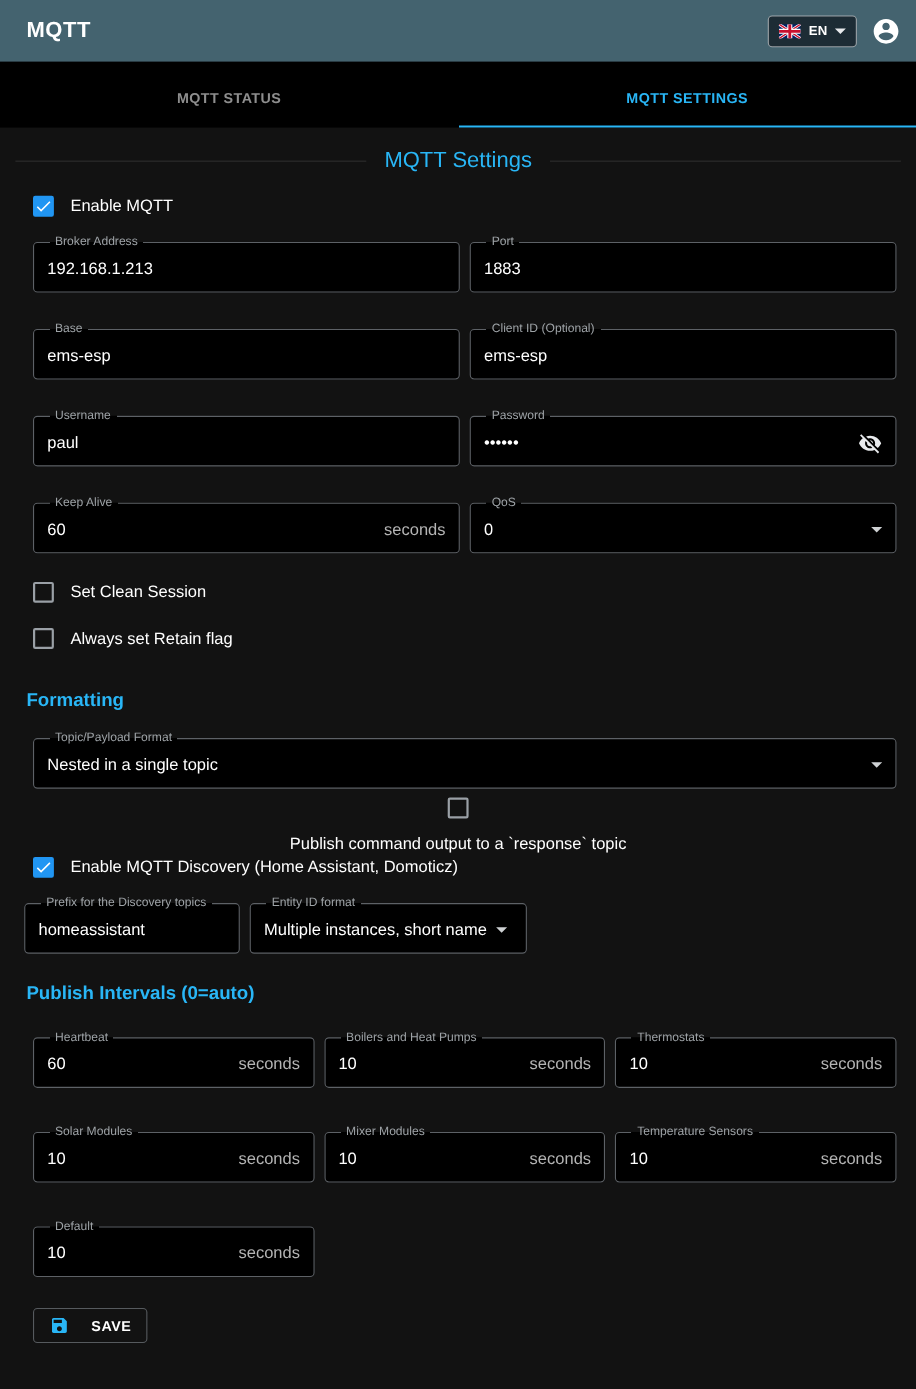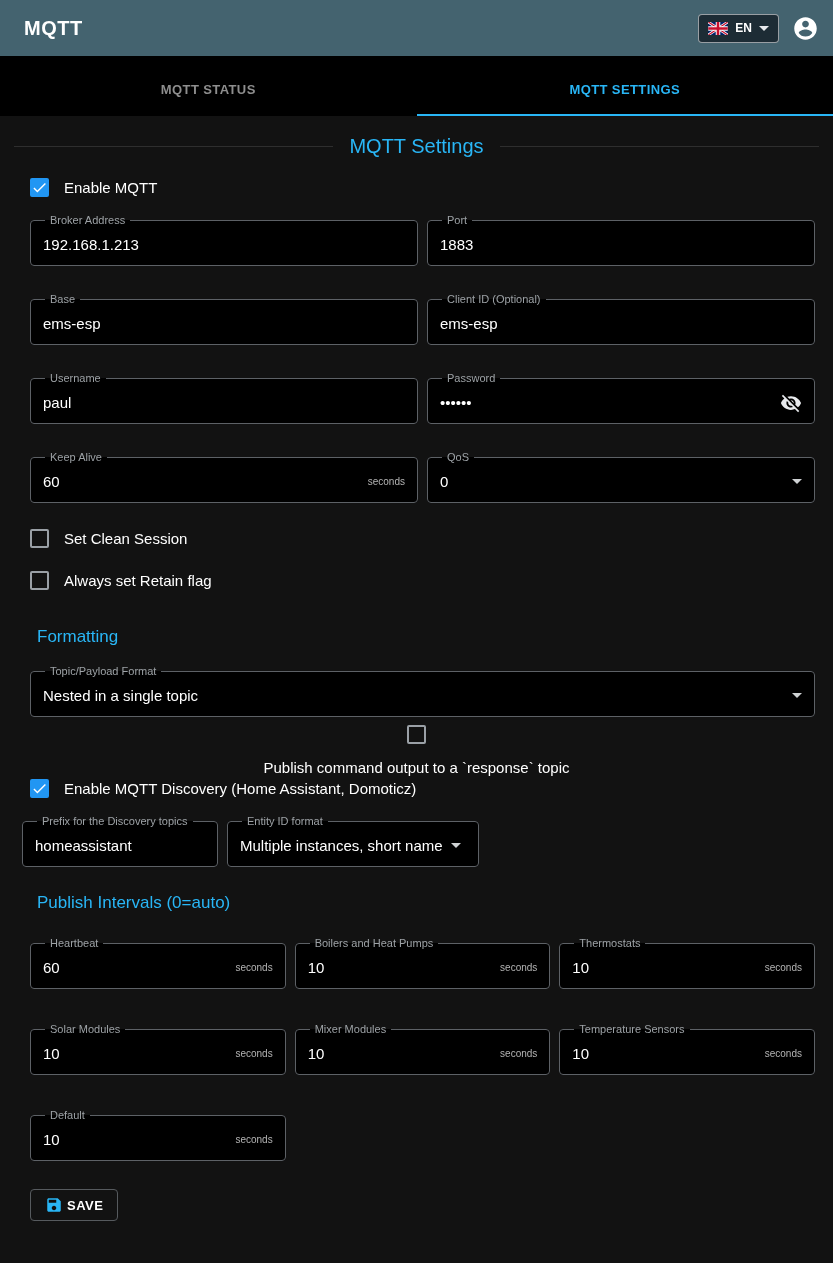--- a/index.html
+++ b/index.html
@@ -47,22 +47,22 @@
   .tab.active{color:var(--accent);box-shadow:inset 0 -2px 0 var(--accent);}
   
   .content{background:#121212;min-height:1153px;padding-bottom:10px;}
   .page-title-row{
     display:flex;align-items:center;gap:16px;
     padding:0 14px;margin:0;height:30px;padding-top:30px;margin-bottom:20px;
   }
   .page-title-row .line{flex:1;height:1px;background:#2e2e2e;}
   .page-title{color:var(--accent);font-size:20px;font-weight:normal;}
   .section-heading{
-    color:var(--accent);font-size:17px;font-weight:normal;
-    padding:0 37px;margin:26px 0 18px;
+    color:var(--accent);font-size:17px;font-weight:bold;
+    padding:0 24px;margin:26px 0 18px;
   }
   
   .check-row{
     display:flex;align-items:center;gap:15px;
     padding:0 30px;height:42px;cursor:pointer;
   }
   .checkbox{
     width:19px;height:19px;flex:0 0 19px;
     border:2px solid #9aa0a6;border-radius:2px;position:relative;
   }
@@ -76,21 +76,21 @@
     margin:0;padding:0 12px;height:52px;min-width:0;
     background:#000000;cursor:text;
   }
   fieldset.field.select{cursor:pointer;}
   .field-label{
     font-size:11px;line-height:12px;color:#9da2a6;
     padding:0 5px;margin-left:2px;white-space:nowrap;
   }
   .field-inner{display:flex;align-items:center;height:31px;margin-top:3px;}
   .field-value{font-size:15px;color:#fff;white-space:nowrap;overflow:hidden;}
-  .field-suffix{margin-left:auto;color:#b4b4b4;font-size:10px;padding-left:8px;}
+  .field-suffix{margin-left:auto;color:#b4b4b4;font-size:15px;padding-left:8px;}
   .field .caret{margin-left:auto;border-top-color:#cfd2d4;}
   .icon-btn{
     margin-left:auto;background:none;border:none;padding:0;cursor:pointer;
     display:flex;align-items:center;
   }
   .icon-btn svg{width:22px;height:22px;fill:#e8eaed;}
   
   .grid2{
     display:grid;grid-template-columns:1fr 1fr;
     column-gap:9px;row-gap:27px;
@@ -100,21 +100,21 @@
   .row-discovery{display:flex;gap:9px;padding:6px 0 0 22px;margin-bottom:8px;}
   .row-discovery .field.prefix{width:196px;}
   .row-discovery .field.entity{width:252px;}
   .grid3{
     display:grid;grid-template-columns:1fr 1fr 1fr;
     column-gap:9px;row-gap:34px;
     padding:6px 18px 0 30px;
   }
   
   .save-btn{
-    display:inline-flex;align-items:center;gap:4px;
+    display:inline-flex;align-items:center;gap:20px;
     margin:28px 0 0 30px;height:32px;padding:0 14px;
     background:transparent;border:1px solid #565a5e;border-radius:4px;
     color:#fff;font-size:13px;font-weight:bold;letter-spacing:.5px;
     font-family:inherit;cursor:pointer;
   }
   .save-btn svg{width:18px;height:18px;fill:var(--accent);}
 </style>
 </head>
 <body>
 

